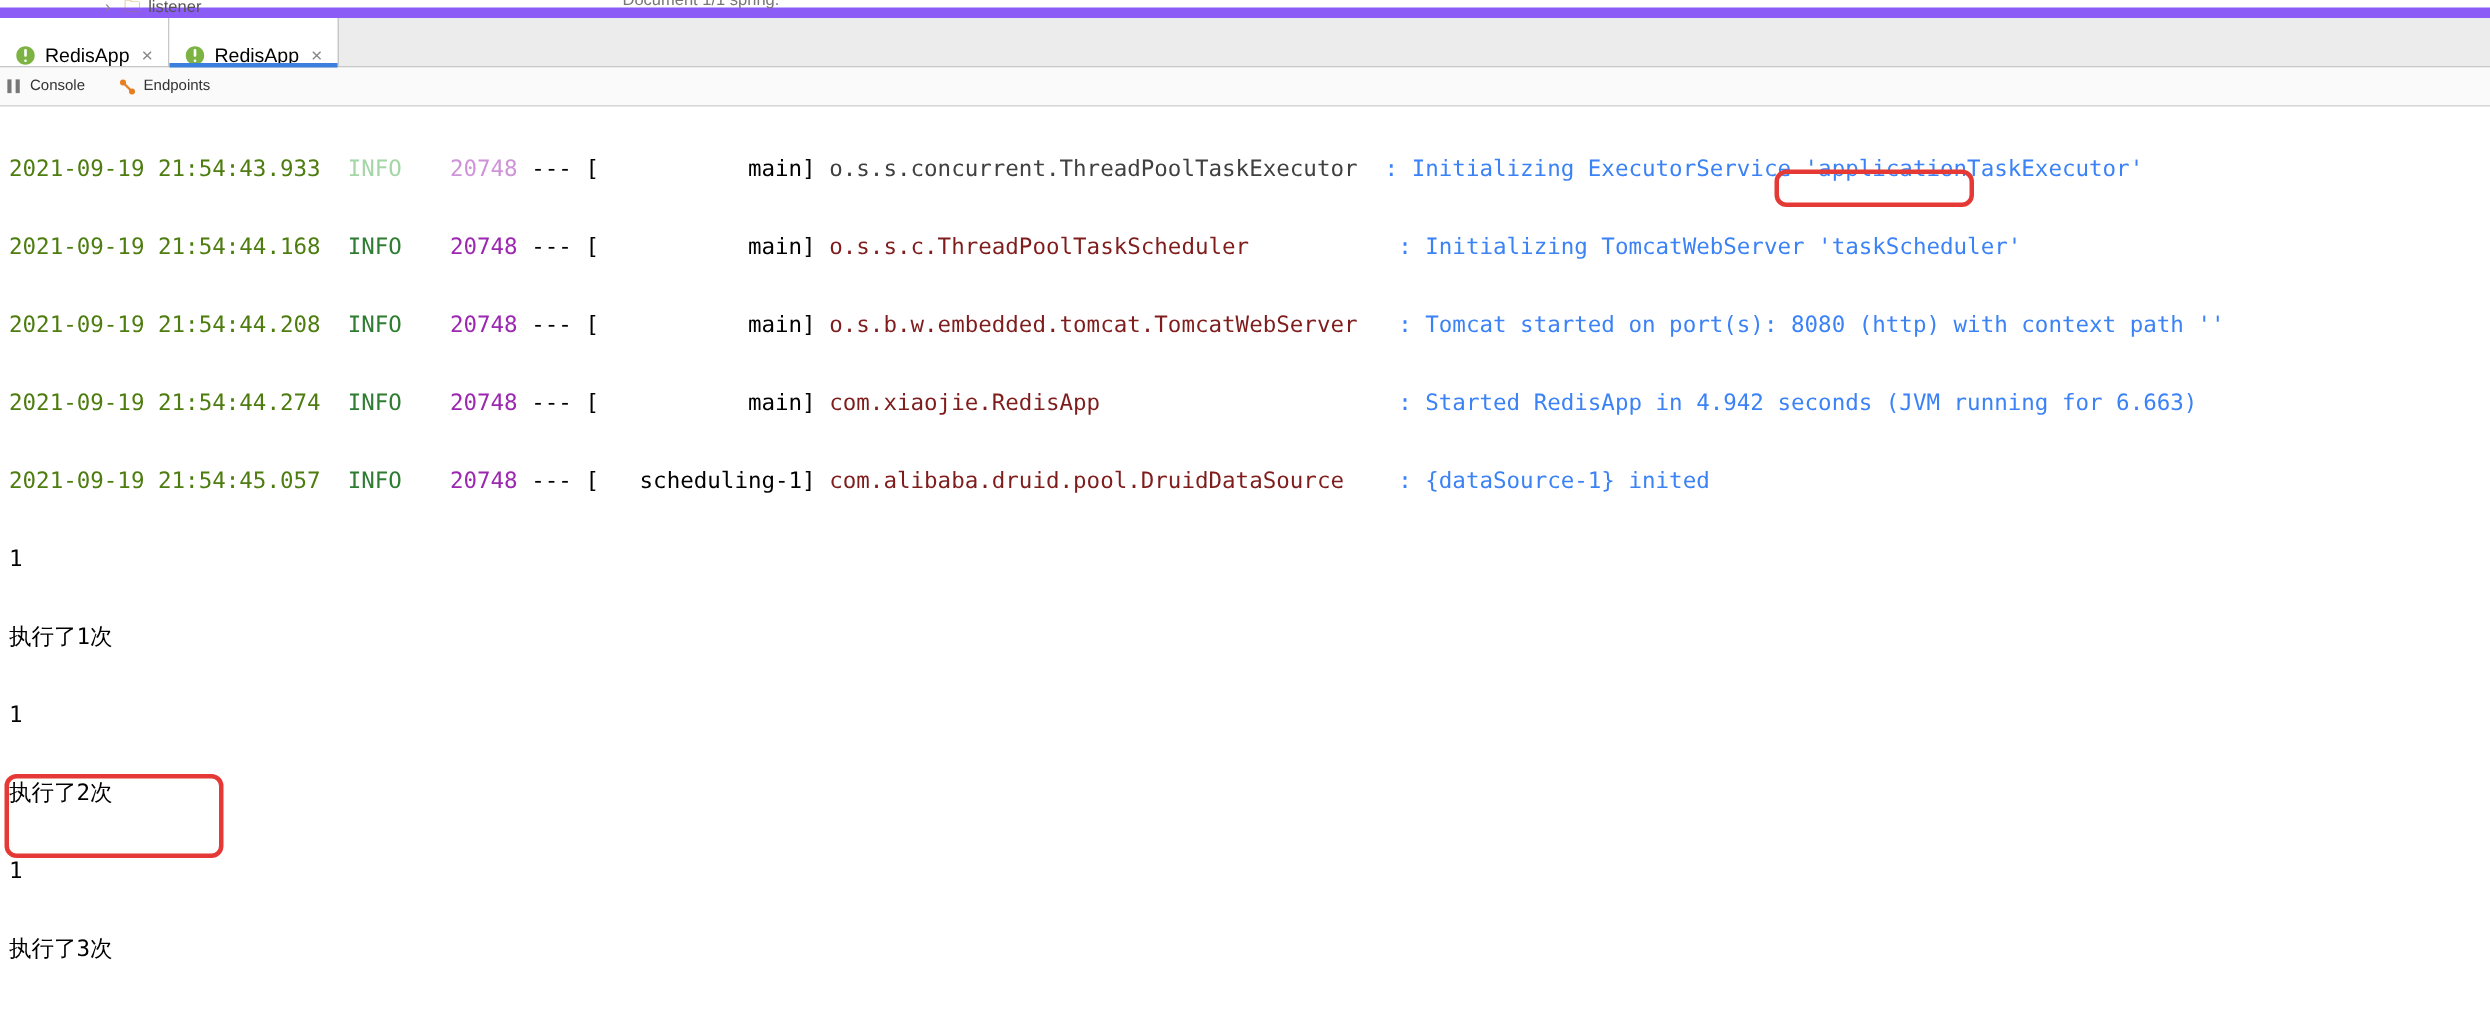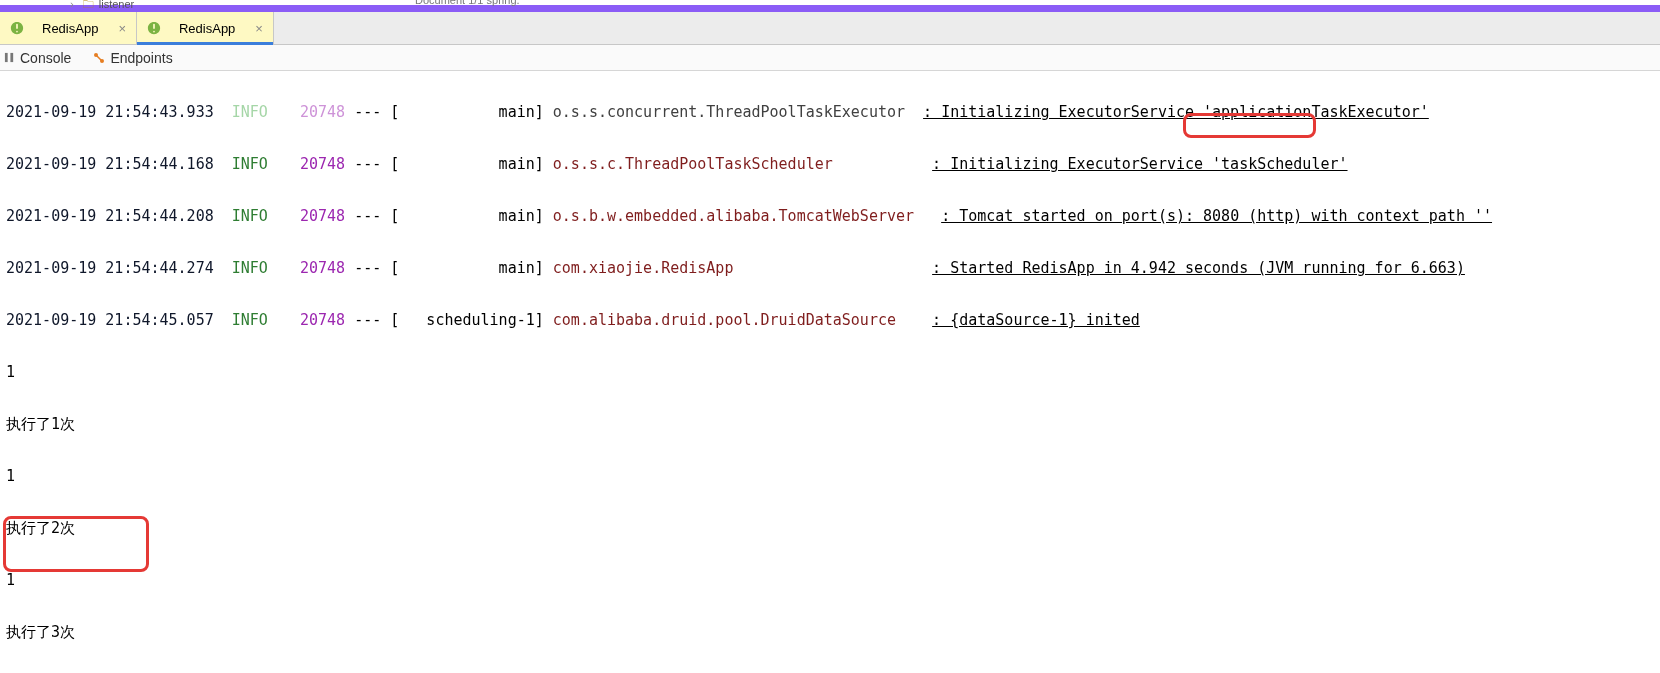--- a/index.html
+++ b/index.html
@@ -43,25 +43,25 @@
       margin-right: 2px;
     }
     .tab-bar {
       display: flex;
       height: 33px;
       background: #ececec;
       border-bottom: 1px solid #c7c7c7;
     }
     .tab {
       display: flex;
-      align-items: center;
+      align-items: flex-end;
       padding: 0 10px;
       border-right: 1px solid #c7c7c7;
-      background: #fef9c3;
-      gap: 18px;
+      background: #ffffff;
+      gap: 6px;
       position: relative;
     }
     .tab.underline::after {
       content: "";
       position: absolute;
       left: 0; right: 0; bottom: -1px;
       height: 3px;
       background: #3b7edb;
     }
     .tab .leaf-icon {
@@ -81,41 +81,41 @@
       border-bottom: 1px solid #d6d6d6;
       align-items: center;
       gap: 22px;
       padding-left: 4px;
     }
     .sub-tab {
       display: flex;
       align-items: center;
       gap: 5px;
       color: #333;
-      font-size: 14px;
+      font-size: 10px;
     }
     .sub-tab .bar-icon { color: #555; font-size: 12px; display:inline-flex; }
     .sub-tab .spark-icon { color: #e67e22; font-size: 12px; display:inline-flex; }
     .console {
       font-family: "Consolas", "Menlo", monospace;
       font-size: 15px;
       line-height: 26px;
       padding: 2px 0 0 6px;
       white-space: pre;
       color: #000;
       position: relative;
     }
     .log-line { white-space: pre; }
-    .ts { color: #0f172a; }
+    .ts { color: #4d7c0f; }
     .info { color: #2e7d32; }
     .pid { color: #9c27b0; margin-left: 23px; }
     .dash { color: #000; }
     .thr { color: #000; text-align: right; }
     .logger { color: #7f1d1d; }
-    .msg { color: #000000; text-decoration: underline; }
+    .msg { color: #3b82f6; }
     .faded { color: #b5b5b5; }
     .faded .info { color: #a5d6a7; }
     .faded .pid { color: #ce93d8; }
     .faded .logger { color: #404040; }
     .highlight-box-1 {
       border: 3px solid #e53935;
       border-radius: 8px;
       position: absolute;
       pointer-events: none;
     }
@@ -176,22 +176,22 @@
           <circle cx="9" cy="9" r="2" fill="#e67e22"></circle>
           <line x1="3" y1="3" x2="9" y2="9" stroke="#e67e22" stroke-width="1.5"></line>
         </svg>
     </span>
     <span>Endpoints</span>
   </div>
 </div>
 
 <div class="console">
 <div class="log-line faded"><span class="ts">2021-09-19 21:54:43.933</span>  <span class="info">INFO</span> <span class="pid">20748</span> <span class="dash">---</span> <span class="thr">[           main]</span> <span class="logger">o.s.s.concurrent.ThreadPoolTaskExecutor</span>  <span class="msg">: Initializing ExecutorService 'applicationTaskExecutor'</span></div>
-<div class="log-line"><span class="ts">2021-09-19 21:54:44.168</span>  <span class="info">INFO</span> <span class="pid">20748</span> <span class="dash">---</span> <span class="thr">[           main]</span> <span class="logger">o.s.s.c.ThreadPoolTaskScheduler         </span>  <span class="msg">: Initializing ExecutorService 'taskScheduler'</span></div>
-<div class="log-line"><span class="ts">2021-09-19 21:54:44.208</span>  <span class="info">INFO</span> <span class="pid">20748</span> <span class="dash">---</span> <span class="thr">[           main]</span> <span class="logger">o.s.b.w.embedded.alibaba.TomcatWebServer </span>  <span class="msg">: Tomcat started on port(s): 8080 (http) with context path ''</span></div>
+<div class="log-line"><span class="ts">2021-09-19 21:54:44.168</span>  <span class="info">INFO</span> <span class="pid">20748</span> <span class="dash">---</span> <span class="thr">[           main]</span> <span class="logger">o.s.s.c.ThreadPoolTaskScheduler         </span>  <span class="msg">: Initializing TomcatWebServer 'taskScheduler'</span></div>
+<div class="log-line"><span class="ts">2021-09-19 21:54:44.208</span>  <span class="info">INFO</span> <span class="pid">20748</span> <span class="dash">---</span> <span class="thr">[           main]</span> <span class="logger">o.s.b.w.embedded.tomcat.TomcatWebServer </span>  <span class="msg">: Tomcat started on port(s): 8080 (http) with context path ''</span></div>
 <div class="log-line"><span class="ts">2021-09-19 21:54:44.274</span>  <span class="info">INFO</span> <span class="pid">20748</span> <span class="dash">---</span> <span class="thr">[           main]</span> <span class="logger">com.xiaojie.RedisApp                    </span>  <span class="msg">: Started RedisApp in 4.942 seconds (JVM running for 6.663)</span></div>
 <div class="log-line"><span class="ts">2021-09-19 21:54:45.057</span>  <span class="info">INFO</span> <span class="pid">20748</span> <span class="dash">---</span> <span class="thr">[   scheduling-1]</span> <span class="logger">com.alibaba.druid.pool.DruidDataSource  </span>  <span class="msg">: {dataSource-1} inited</span></div>
 <div class="log-line">1</div>
 <div class="log-line">执行了1次</div>
 <div class="log-line">1</div>
 <div class="log-line">执行了2次</div>
 <div class="log-line">1</div>
 <div class="log-line">执行了3次</div>
 <div class="log-line">1</div>
 

